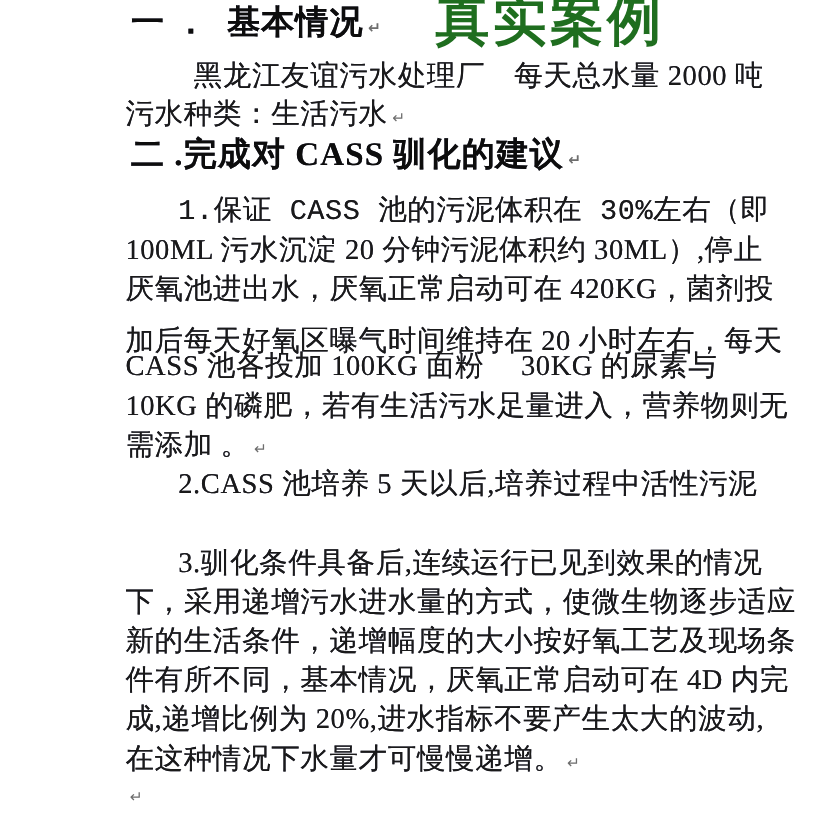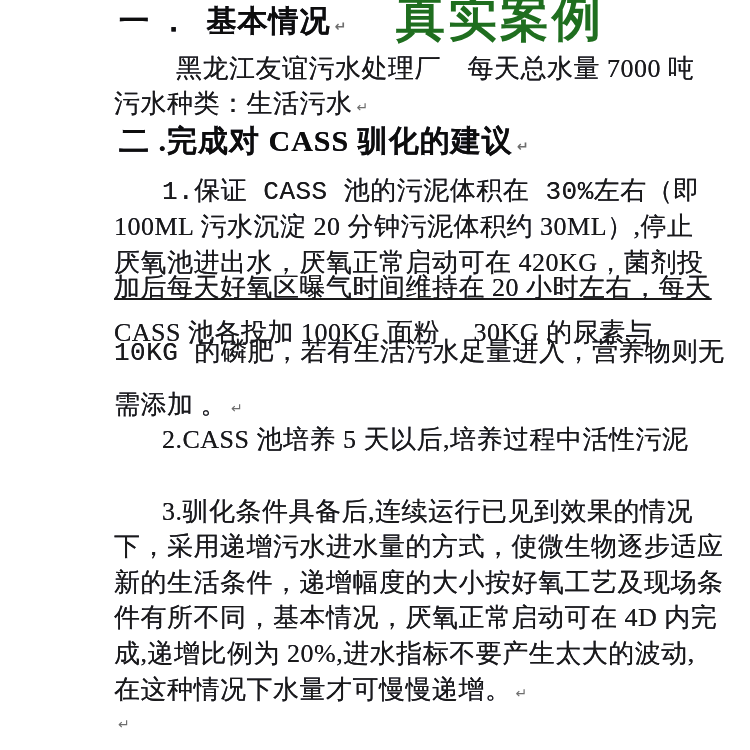--- a/index.html
+++ b/index.html
@@ -55,44 +55,44 @@
     letter-spacing: 0;
   }
   
   .l0  { top: 6px; }
   .l1  { top: 54px; }
   .l2  { top: 89px; }
   .l3  { top: 126px; }
   .l4  { top: 177px; font-family: Liberation Mono, monospace; }
   .l5  { top: 212px; }
   .l6  { top: 248px; }
-  .l7  { top: 273px; text-decoration: underline; }
+  .l7  { top: 295px; }
   .l8  { top: 318px; }
-  .l9  { top: 338px; font-family: Liberation Mono, monospace; }
+  .l9  { top: 354px; }
   .l10 { top: 390px; }
   .l11 { top: 425px; }
   .l12 { top: 461px; }
   .l13 { top: 497px; text-align: right; }
   .l14 { top: 532px; }
   .l15 { top: 568px; }
   .l16 { top: 603px; }
   .l17 { top: 639px; }
   .l18 { top: 675px; }
   .l19 { top: 706px; }
 </style>
 </head>
 <body>
 
 <div class="page">
 
   <div class="watermark">真实案例</div>
 
   <div class="line l0 h"><span>一 ．  基本情况</span><span class="mark">↵</span></div>
 
-  <div class="line l1 ind62"><span>黑龙江友谊污水处理厂　每天总水量 7000 吨</span><span class="mark"></span></div>
+  <div class="line l1 ind62"><span>黑龙江友谊污水处理厂　每天总水量 2000 吨</span><span class="mark"></span></div>
 
   <div class="line l3 h"><span>二 .完成对 CASS 驯化的建议</span><span class="mark">↵</span></div>
 
   <div class="line l2"><span>污水种类：生活污水</span><span class="mark">↵</span></div>
 
   <div class="line l4 ind48"><span>1.保证 CASS 池的污泥体积在 30%左右（即</span><span class="mark"></span></div>
 
   <div class="line l5"><span>100ML 污水沉淀 20 分钟污泥体积约 30ML）,停止</span><span class="mark"></span></div>
 
   <div class="line l6"><span>厌氧池进出水，厌氧正常启动可在 420KG，菌剂投</span><span class="mark"></span></div>

